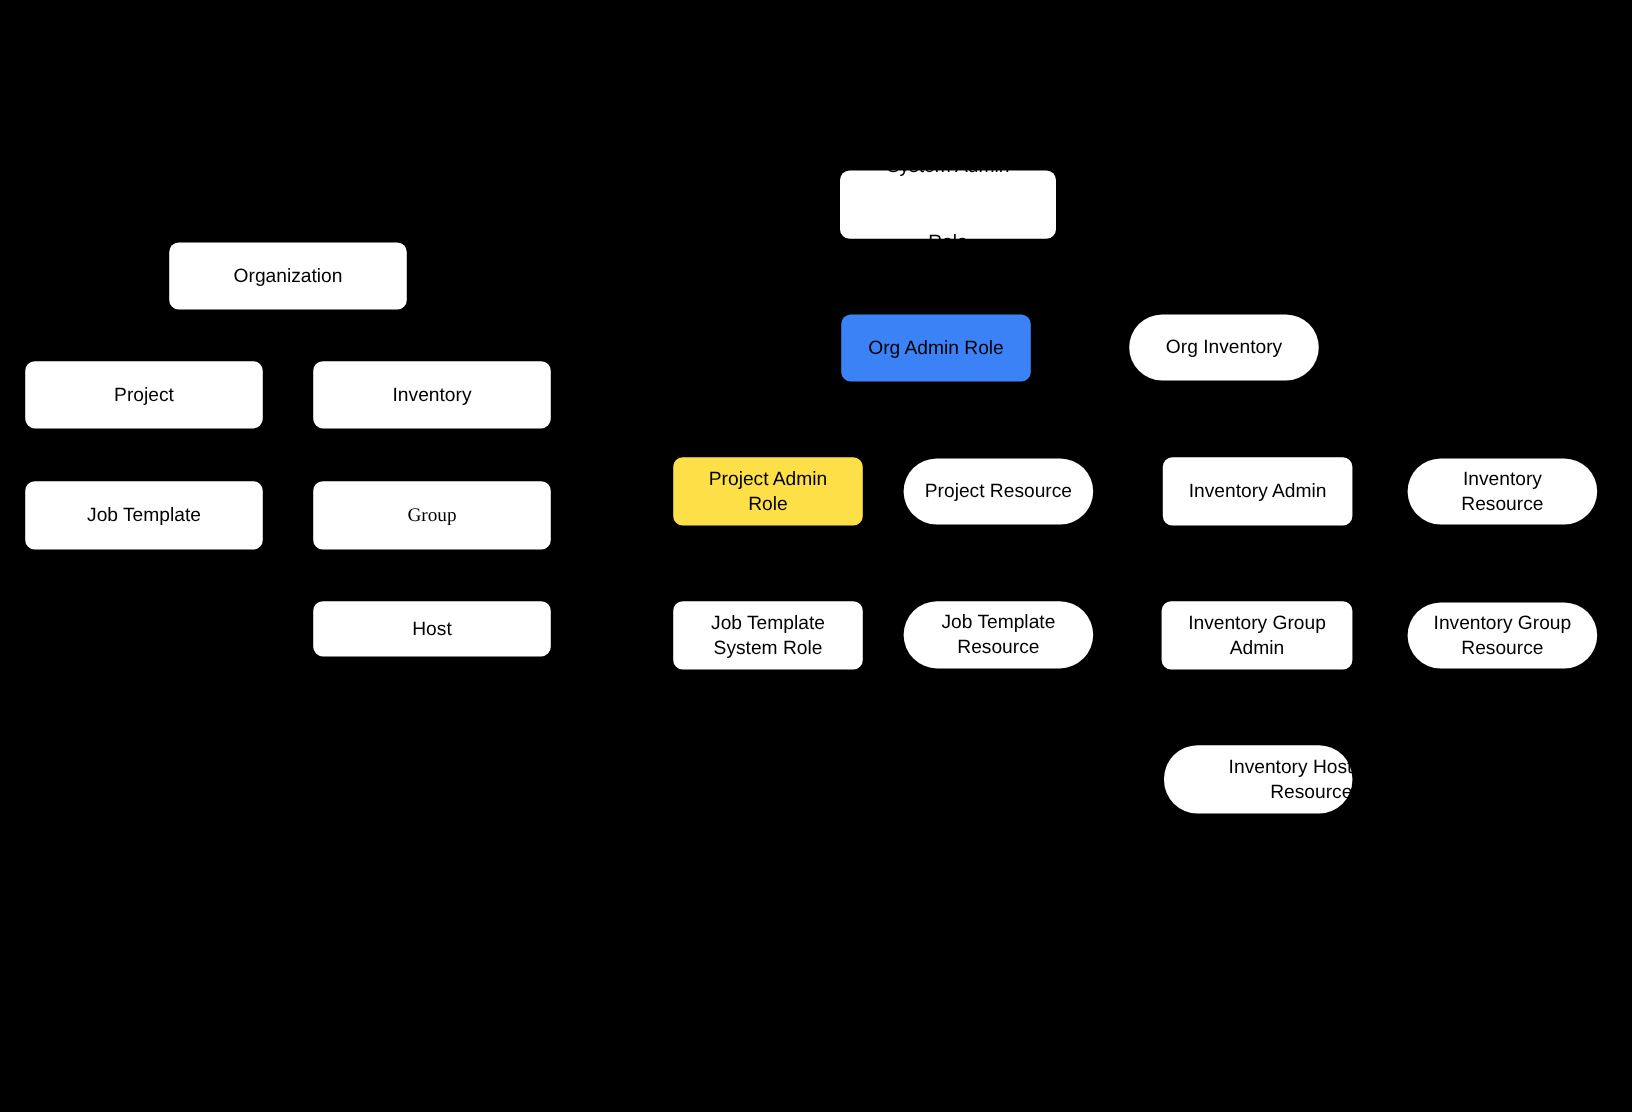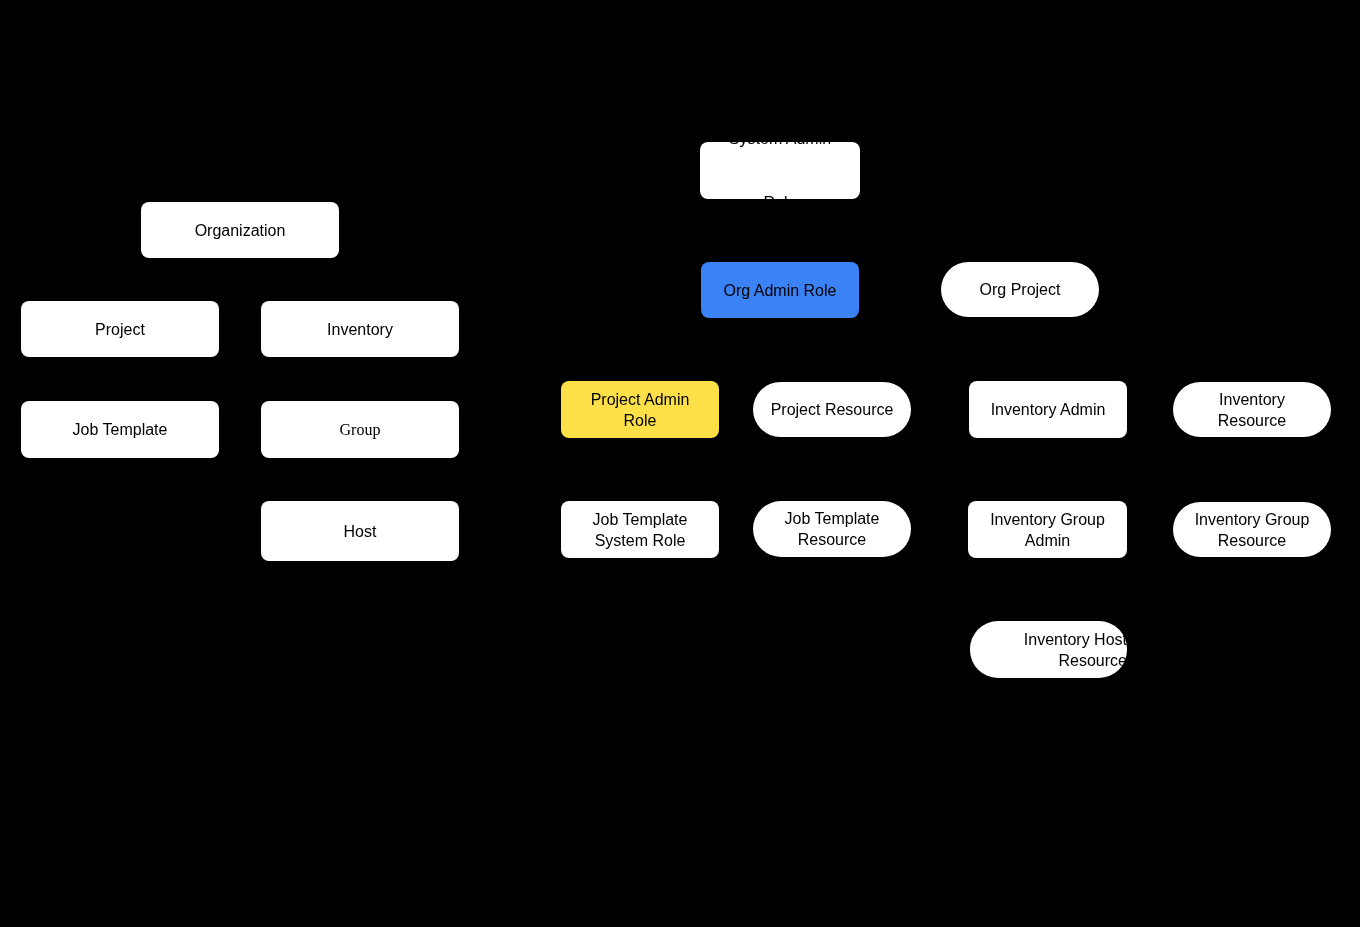--- a/index.html
+++ b/index.html
@@ -49,32 +49,32 @@
     </div>
     <div class="node" style="left: 261px; top: 301px; width: 198px; height: 56px; background: rgb(255, 255, 255); color: rgb(0, 0, 0);">
       <span class="line">Inventory</span>
     </div>
     <div class="node" style="left: 21px; top: 401px; width: 198px; height: 57px; background: rgb(255, 255, 255); color: rgb(0, 0, 0);">
       <span class="line">Job Template</span>
     </div>
     <div class="node" style="left: 261px; top: 401px; width: 198px; height: 57px; background: rgb(255, 255, 255); color: rgb(0, 0, 0); font-family: Liberation Serif, serif;">
       <span class="line">Group</span>
     </div>
-    <div class="node" style="left: 261px; top: 501px; width: 198px; height: 60px; background: rgb(255, 255, 255); color: rgb(0, 0, 0);">
+    <div class="node" style="left: 261px; top: 501px; width: 198px; height: 46px; background: rgb(255, 255, 255); color: rgb(0, 0, 0);">
       <span class="line">Host</span>
     </div>
-    <div class="node" style="left: 700px; top: 142px; width: 160px; height: 57px; background: rgb(255, 255, 255); color: rgb(0, 0, 0); gap: 43px;">
+    <div class="node" style="left: 700px; top: 142px; width: 180px; height: 57px; background: rgb(255, 255, 255); color: rgb(0, 0, 0); gap: 43px;">
       <span class="line">System Admin</span>
       <span class="line">Role</span>
     </div>
     <div class="node" style="left: 701px; top: 262px; width: 158px; height: 56px; background: #3b82f6; color: rgb(0, 0, 0);">
       <span class="line">Org Admin Role</span>
     </div>
     <div class="node rounded" style="left: 941px; top: 262px; width: 158px; height: 55px; background: rgb(255, 255, 255); color: rgb(0, 0, 0);">
-      <span class="line">Org Project</span>
+      <span class="line">Org Inventory</span>
     </div>
     <div class="node" style="left: 561px; top: 381px; width: 158px; height: 57px; background: #fde047; color: rgb(0, 0, 0);">
       <span class="line">Project Admin</span>
       <span class="line">Role</span>
     </div>
     <div class="node rounded" style="left: 753px; top: 382px; width: 158px; height: 55px; background: rgb(255, 255, 255); color: rgb(0, 0, 0);">
       <span class="line">Project Resource</span>
     </div>
     <div class="node" style="left: 969px; top: 381px; width: 158px; height: 57px; background: rgb(255, 255, 255); color: rgb(0, 0, 0);">
       <span class="line">Inventory Admin</span>

